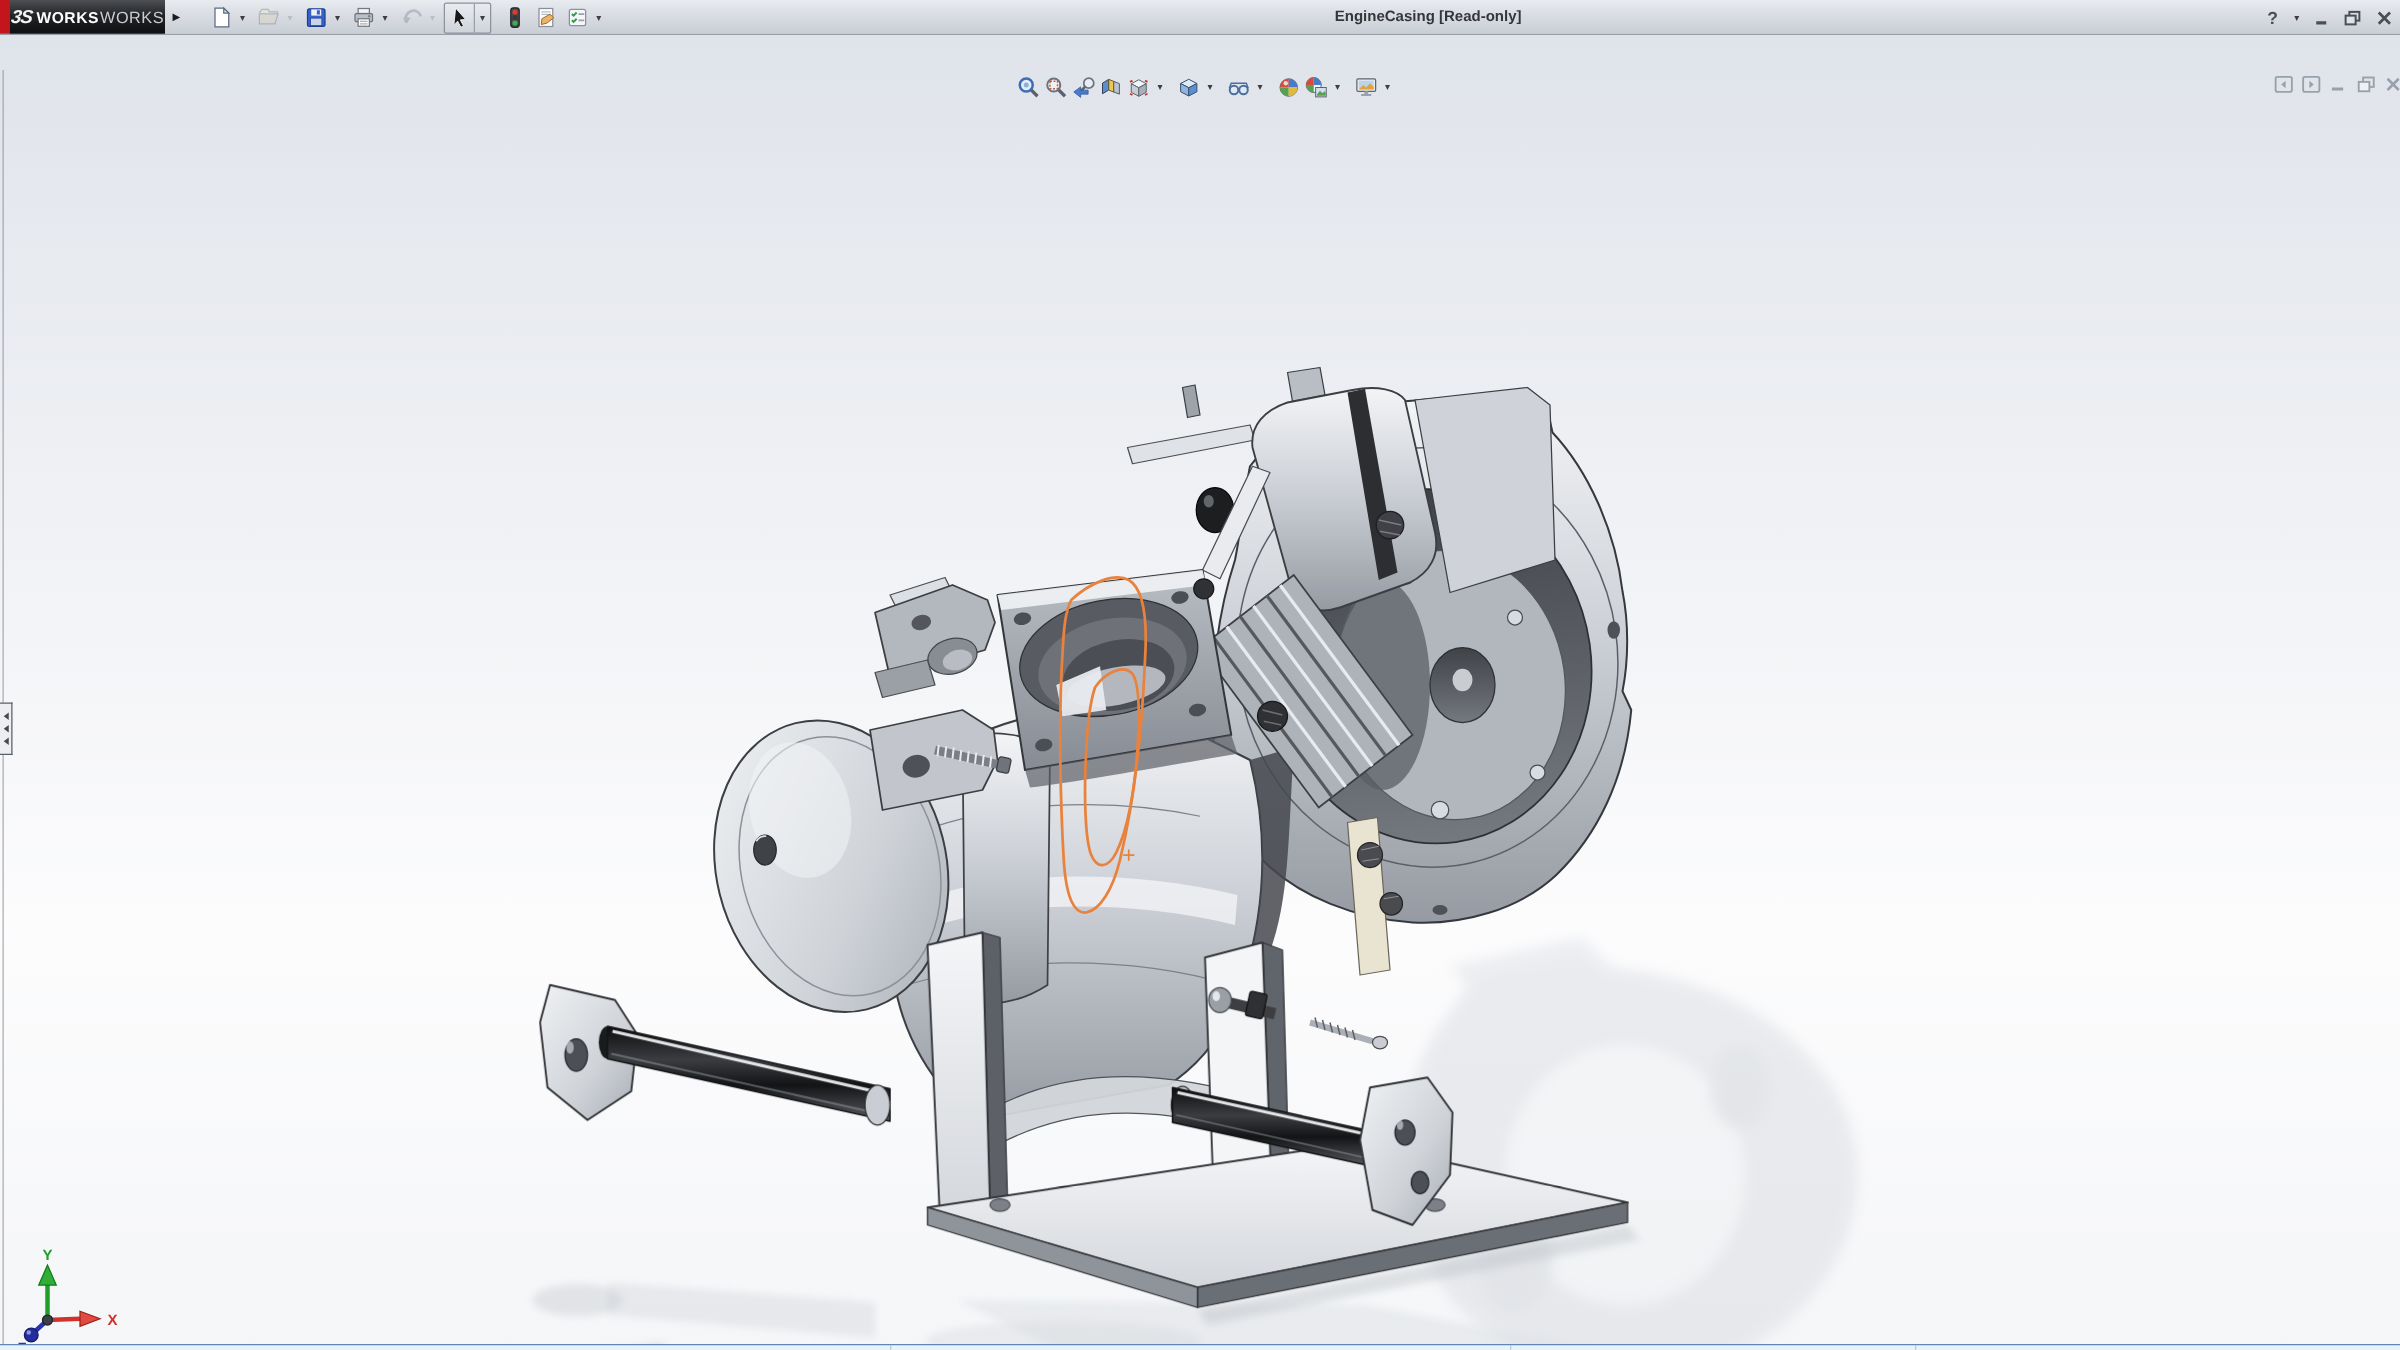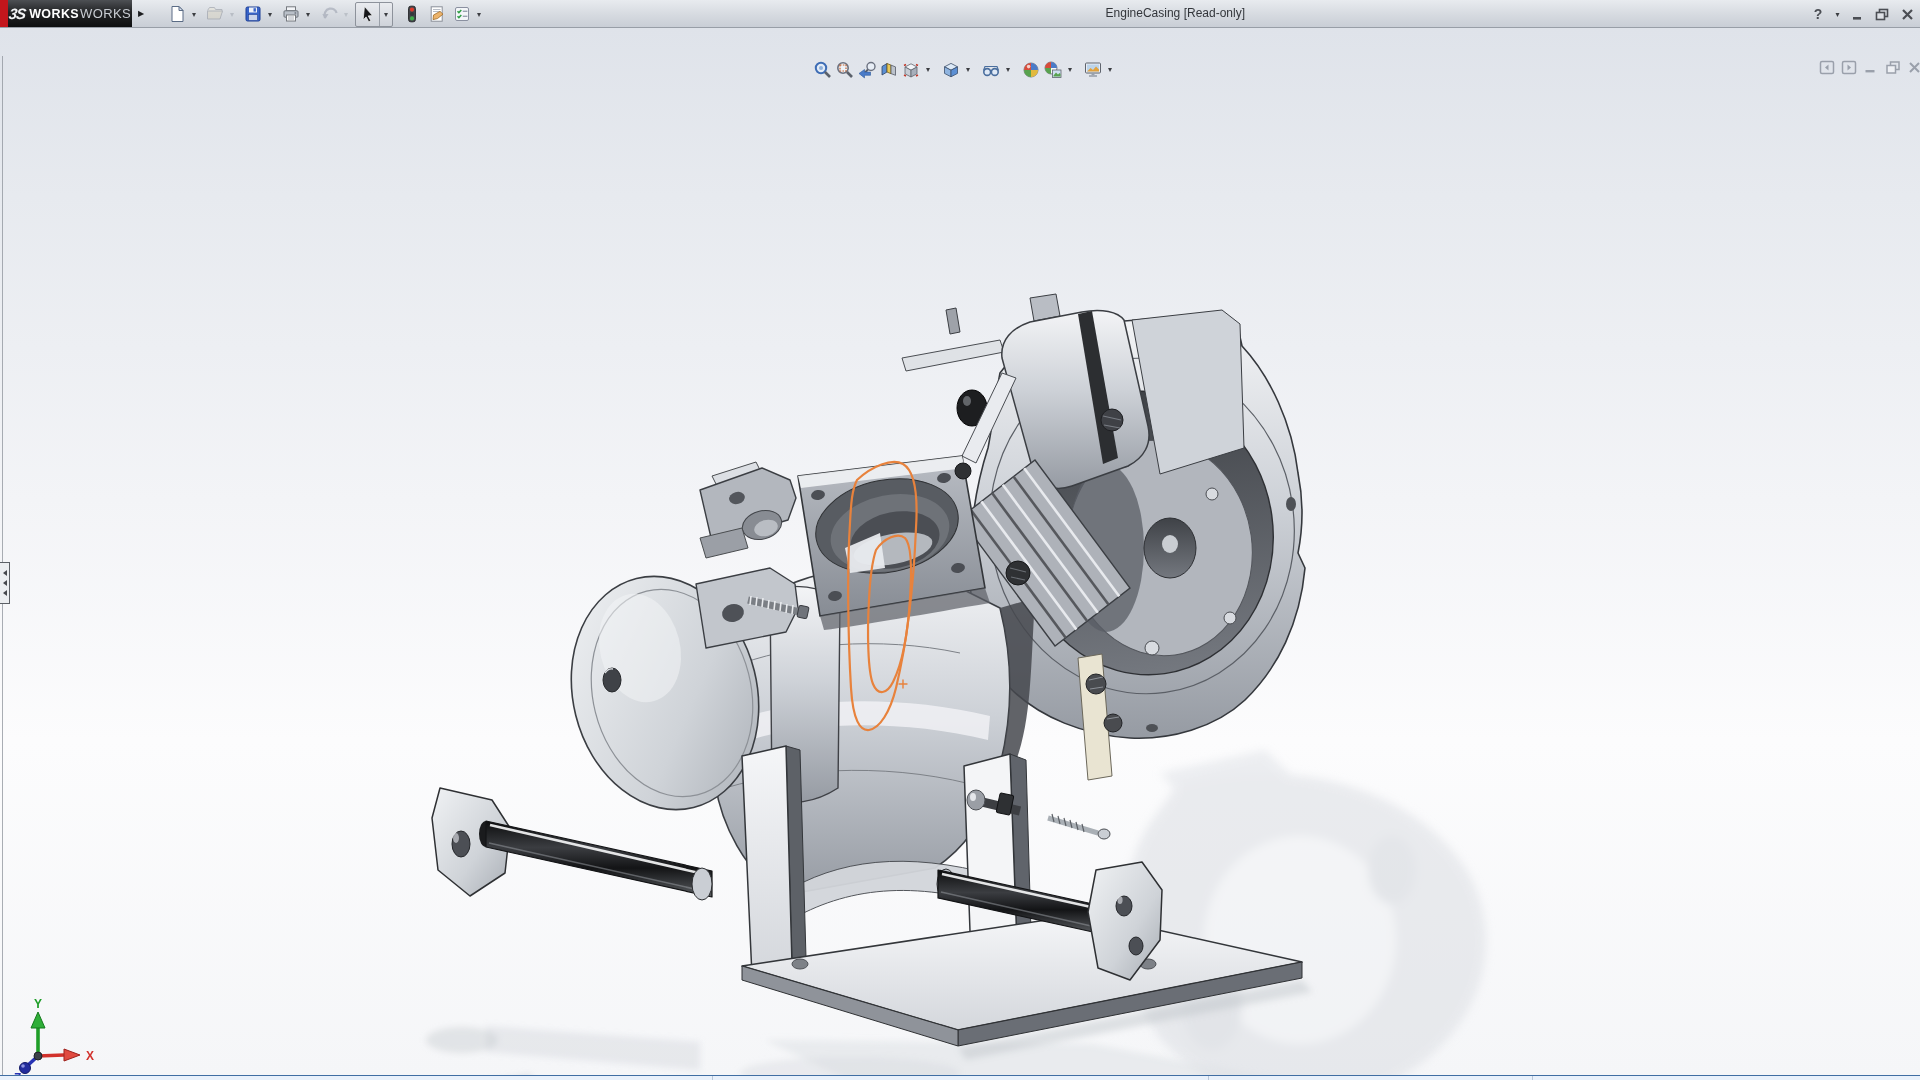--- a/index.html
+++ b/index.html
@@ -37,22 +37,22 @@
   .tbtn{width:23px;height:23px;display:flex;align-items:center;justify-content:center;border-radius:2px;}
   .caret{width:12px;height:23px;display:flex;align-items:center;justify-content:center;font-size:8px;color:#3c3e42;}
   .caret.dim{color:#9ba1ab;}
   .grp{display:flex;align-items:center;margin-right:3px;}
   .selbox{
     border:1px solid #8d929b;background:linear-gradient(#e9ebef,#cfd3da);
     border-radius:2px;display:flex;align-items:center;
   }
   .selbox .caretbox{border-left:1px solid #9aa0a9;height:23px;}
   .title-text{
-    position:absolute;left:1040px;top:6px;width:205px;text-align:right;
-    font-size:12px;color:#33363b;white-space:nowrap;
+    position:absolute;left:1040px;top:6px;width:205px;text-align:center;
+    font-size:12px;color:#33363b;white-space:nowrap;font-weight:bold;
   }
   .winctl{position:absolute;left:1808px;top:3px;display:flex;align-items:center;gap:5px;height:22px;}
   .winctl .wbtn{width:20px;height:20px;display:flex;align-items:center;justify-content:center;color:#4b4e54;}
   .winctl .help{font-size:14px;font-weight:bold;color:#4b4e54;}
   
   .viewport{
     position:absolute;left:0;top:28px;width:1920px;height:1048px;
     background:linear-gradient(180deg,#dfe3ea 0%,#e7eaef 16%,#f3f4f7 45%,#fcfcfd 68%,#f5f6f8 100%);
   }
   .vp-left-line{position:absolute;left:2px;top:28px;width:1px;height:1046px;background:#8e939b;opacity:.75;}

